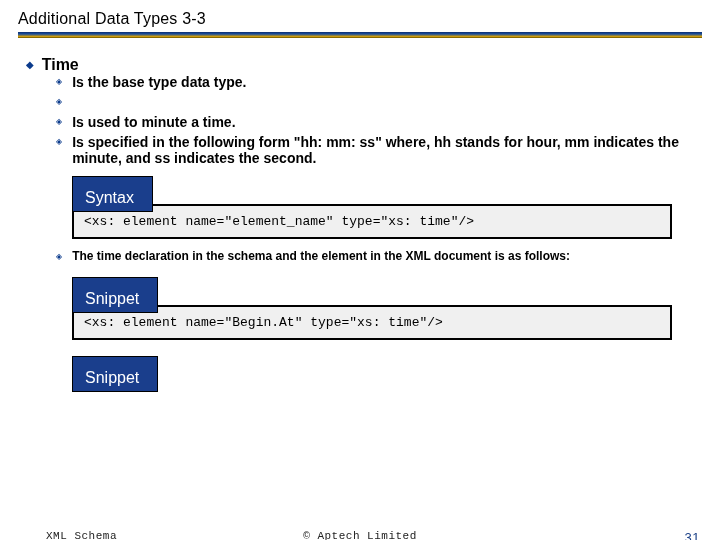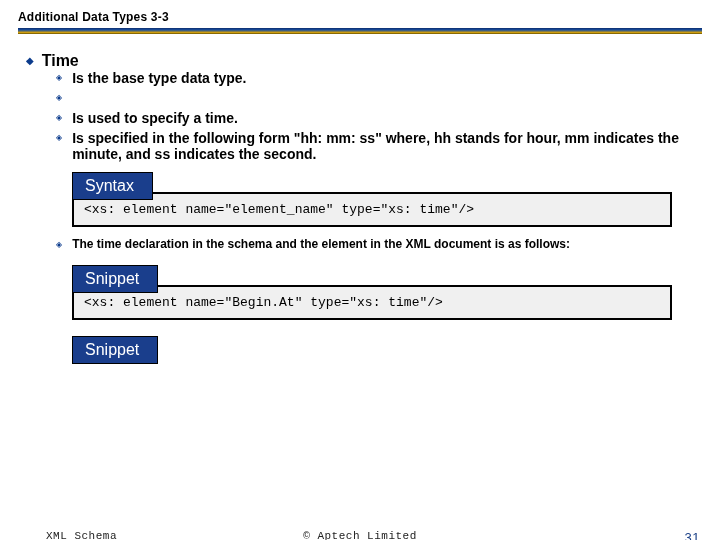--- a/index.html
+++ b/index.html
@@ -1,33 +1,33 @@
 <!DOCTYPE html>
 <html><head>
 <meta charset="utf-8">
 <style>
   * { box-sizing: border-box; margin: 0; padding: 0; }
   html, body { width: 720px; height: 540px; font-family: Arial, sans-serif; background: #fff; color: #000; }
   .slide { width: 720px; height: 540px; position: relative; }
 
   .titlebar { padding: 10px 18px 4px 18px; }
-  .title { font-size: 12px; font-weight: 700; letter-spacing: .2px; }
+  .title { font-size: 16px; font-weight: 400; letter-spacing: .2px; }
   .rule { height: 6px; margin-top: 4px; background: linear-gradient(180deg,#0e2e6d 0%, #184ea0 40%, #e0a400 95%, #b07d00 100%); border-bottom: 1px solid #8a6a00; }
 
   .content { padding: 14px 26px 0 26px; font-size: 12px; }
 
   .row { display: flex; align-items: flex-start; }
   .dia { color: #0b3b8c; font-size: 10px; margin-right: 8px; line-height: 18px; }
   .dia-sm { color: #0b3b8c; font-size: 8px; margin-right: 10px; line-height: 16px; }
   .h2 { font-size: 16px; font-weight: 700; }
   .bullets { margin-left: 30px; }
   .bullets .row { margin-bottom: 4px; }
   .bullets p { font-weight: 700; font-size: 14px; line-height: 16px; }
 
-  .tag { display: inline-block; background:#1a3e8c; color:#fff; font-size: 16px; padding: 4px 18px 4px 12px; border:1px solid #000; margin-left: 46px; position: relative; top: 6px; z-index: 2; }
+  .tag { display: inline-block; background:#1a3e8c; color:#fff; font-size: 16px; padding: 12px 18px 4px 12px; border:1px solid #000; margin-left: 46px; position: relative; top: 6px; z-index: 2; }
   .codebox { background:#f0f0f0; border:2px solid #000; margin: -2px 22px 10px 46px; padding: 8px 10px; position: relative; z-index: 1; }
   .codebox code { font-family: "Courier New", monospace; font-size: 13px; white-space: pre; }
 
   .midrow { margin: 6px 0 6px 30px; }
 
   .footer { position: absolute; left: 0; bottom: 10px; width: 100%; font-family: "Courier New", monospace; font-size: 11px; color: #222; letter-spacing: .5px; }
   .footer .fl { position:absolute; left: 46px; }
   .footer .fc { position:absolute; left: 0; width:100%; text-align:center; }
   .footer .fr { position:absolute; right: 20px; color:#173d86; font-family: Arial, sans-serif; font-size: 13px; }
 </style>
@@ -51,21 +51,21 @@
     <div class="bullets">
       <div class="row">
         <span class="dia-sm">◈</span>
         <p>Is the base type data type.</p>
       </div>
       <div class="row">
         <span class="dia-sm">◈</span>
       </div>
       <div class="row">
         <span class="dia-sm">◈</span>
-        <p>Is used to specify a time.</p>
+        <p>Is used to minute a time.</p>
       </div>
       <div class="row">
         <span class="dia-sm">◈</span>
         <p>Is specified in the following form "hh: mm: ss" where, hh stands for hour, mm indicates the minute, and ss indicates the second.</p>
       </div>
     </div>
 
     <div class="tag">Syntax</div>
     <div class="codebox">
       <code>&lt;xs: element name="element_name" type="xs: time"/&gt;</code>

